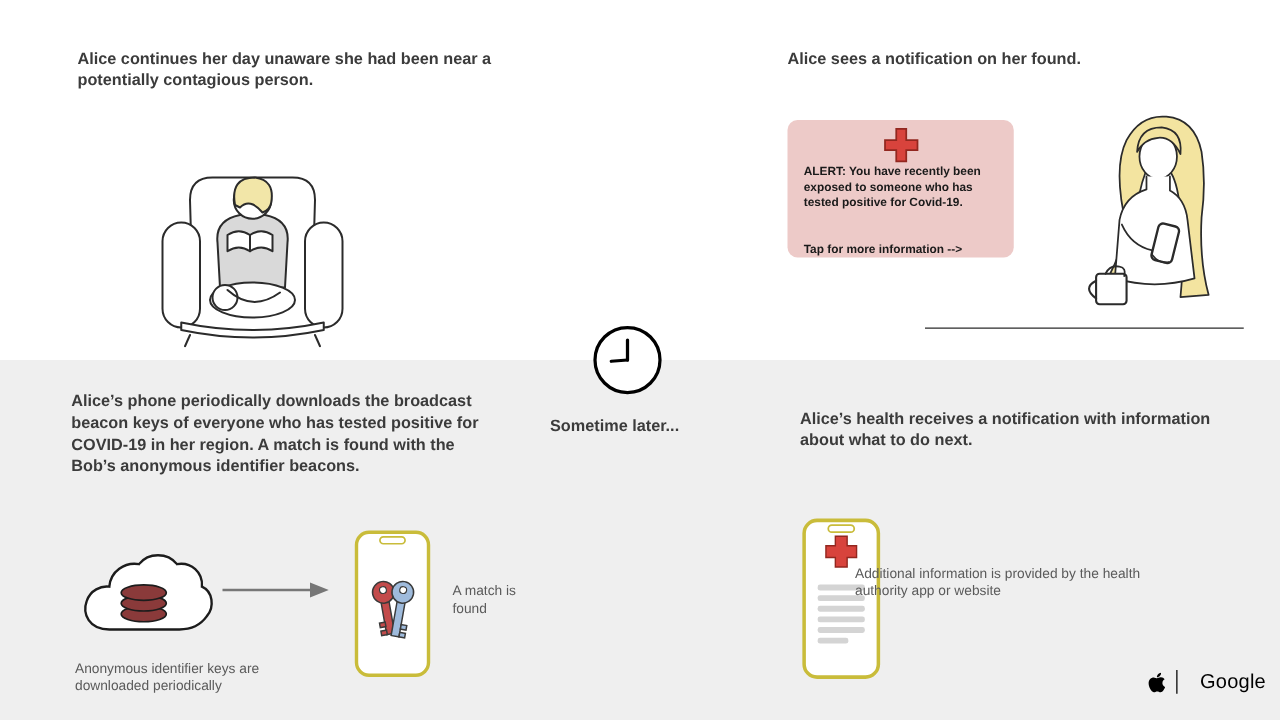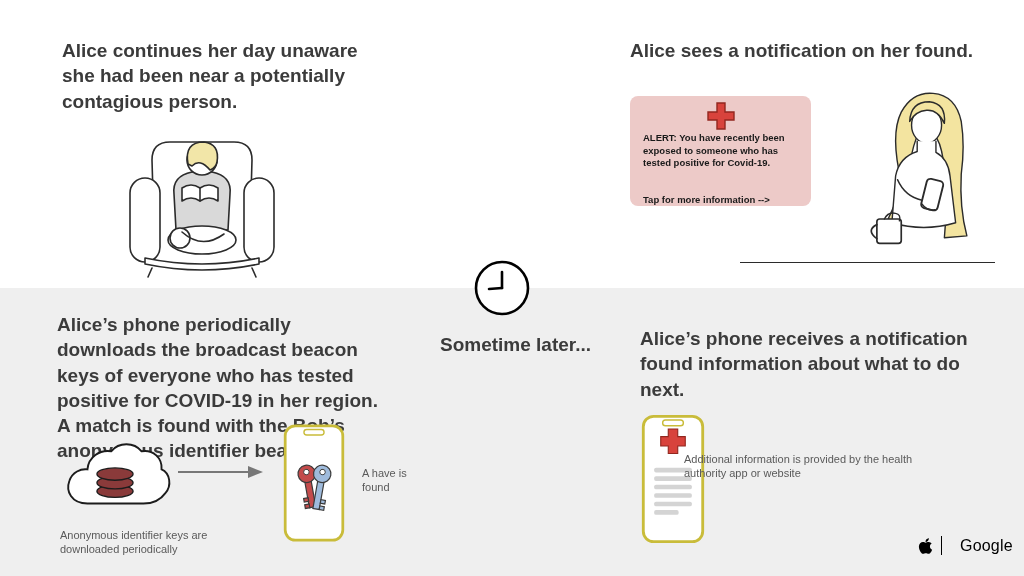--- a/index.html
+++ b/index.html
@@ -1,20 +1,20 @@
 <!DOCTYPE html>
 <html><head>
 <meta charset="utf-8">
 <style>
   * { margin:0; padding:0; box-sizing:border-box; }
   html,body { background:#fff; }
   body { font-family:"Liberation Sans", sans-serif; }
   .canvas { position:relative; width:1024px; height:576px; background:#ffffff; overflow:hidden; }
   .bottom-bg { position:absolute; left:0; top:288px; width:1024px; height:288px; background:#efefef; }
-  .h { position:absolute; font-weight:bold; color:#3b3b3b; font-size:19px; line-height:1.33; }
+  .h { position:absolute; font-weight:bold; color:#3b3b3b; font-size:13px; line-height:1.33; }
   .small { position:absolute; color:#5a5a5a; font-size:11px; line-height:1.3; }
   .abs { position:absolute; }
   
   .alert-box { position:absolute; left:630px; top:96px; width:181px; height:110px;
                background:#edcac8; border-radius:8px; padding:36px 13px 8px 13px; }
   .alert-cross { position:absolute; top:5px; left:50%; transform:translateX(-50%); }
   .alert-text { font-size:9.5px; font-weight:bold; color:#1a1a1a; line-height:1.32; }
   .alert-tap { margin-top:24px; }
   
   .brand { position:absolute; left:918px; top:536px; display:flex; align-items:center; gap:8px; }
@@ -128,25 +128,25 @@
       <g transform="rotate(10 44 56)">
         <rect x="40.5" y="63" width="7" height="32" fill="#9fbbdc" stroke="#3a3a3a" stroke-width="1.3"></rect>
         <rect x="47.5" y="84" width="5" height="4" fill="#9fbbdc" stroke="#3a3a3a" stroke-width="1.3"></rect>
         <rect x="47.5" y="91" width="5" height="4" fill="#9fbbdc" stroke="#3a3a3a" stroke-width="1.3"></rect>
         <circle cx="44" cy="56" r="9.5" fill="#9fbbdc" stroke="#3a3a3a" stroke-width="1.3"></circle>
         <circle cx="44" cy="54" r="3" fill="#ffffff" stroke="#3a3a3a" stroke-width="1"></circle>
       </g>
     </svg>
   </div>
 
-  <div class="small" style="left:362px; top:466px; width:56px;">A have is found</div>
+  <div class="small" style="left:362px; top:466px; width:56px;">A match is found</div>
 
   <div class="small" style="left:60px; top:528px; width:190px;">Anonymous identifier keys are downloaded periodically</div>
 
-  <div class="h" style="left:640px; top:326px; width:344px;">Alice’s phone receives a notification found information about what to do next.</div>
+  <div class="h" style="left:640px; top:326px; width:344px;">Alice’s health receives a notification with information about what to do next.</div>
 
   <div class="abs" style="left:640px; top:413px;">
     <svg width="66" height="132" viewBox="0 0 70 140">
       <rect x="3.5" y="3.5" width="63" height="133" rx="11" fill="#ffffff" stroke="#c9bc3a" stroke-width="3"></rect>
       <rect x="24" y="7.5" width="22" height="6" rx="3" fill="none" stroke="#c9bc3a" stroke-width="1.5"></rect>
       <g>
         <path d="M30,17 L40,17 L40,25 L48,25 L48,35 L40,35 L40,43 L30,43 L30,35 L22,35 L22,25 L30,25 Z" fill="#d8433c" stroke="#92271f" stroke-width="1.2"></path>
       </g>
       <g fill="#d4d4d4">
         <rect x="15" y="58" width="40" height="5" rx="2"></rect>

